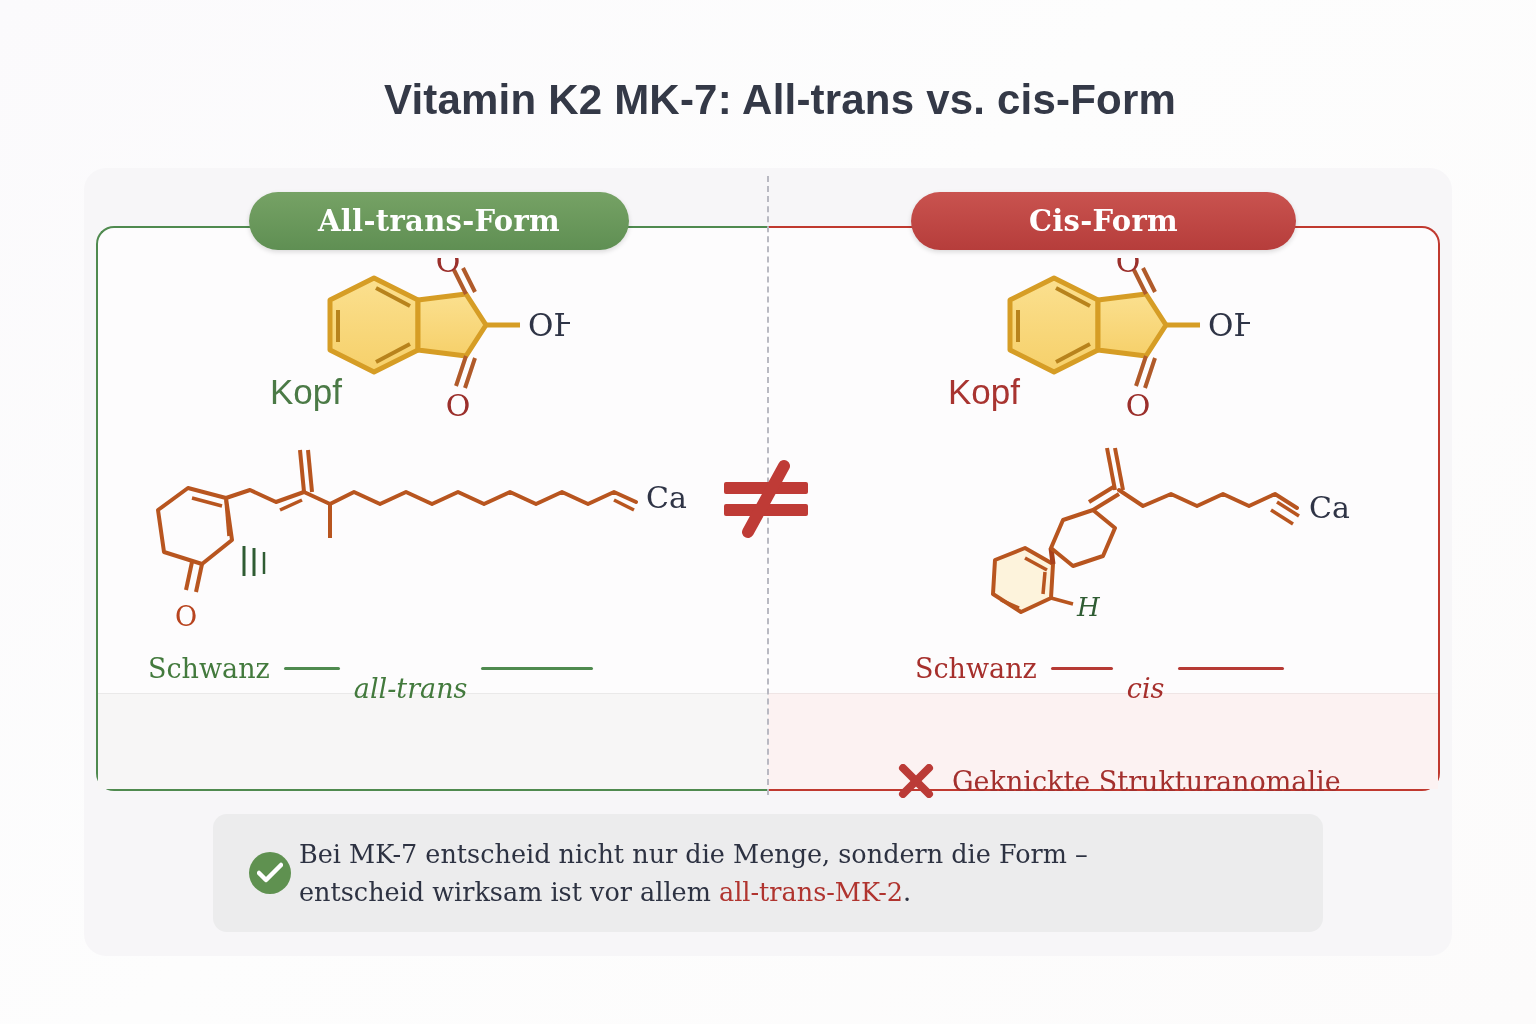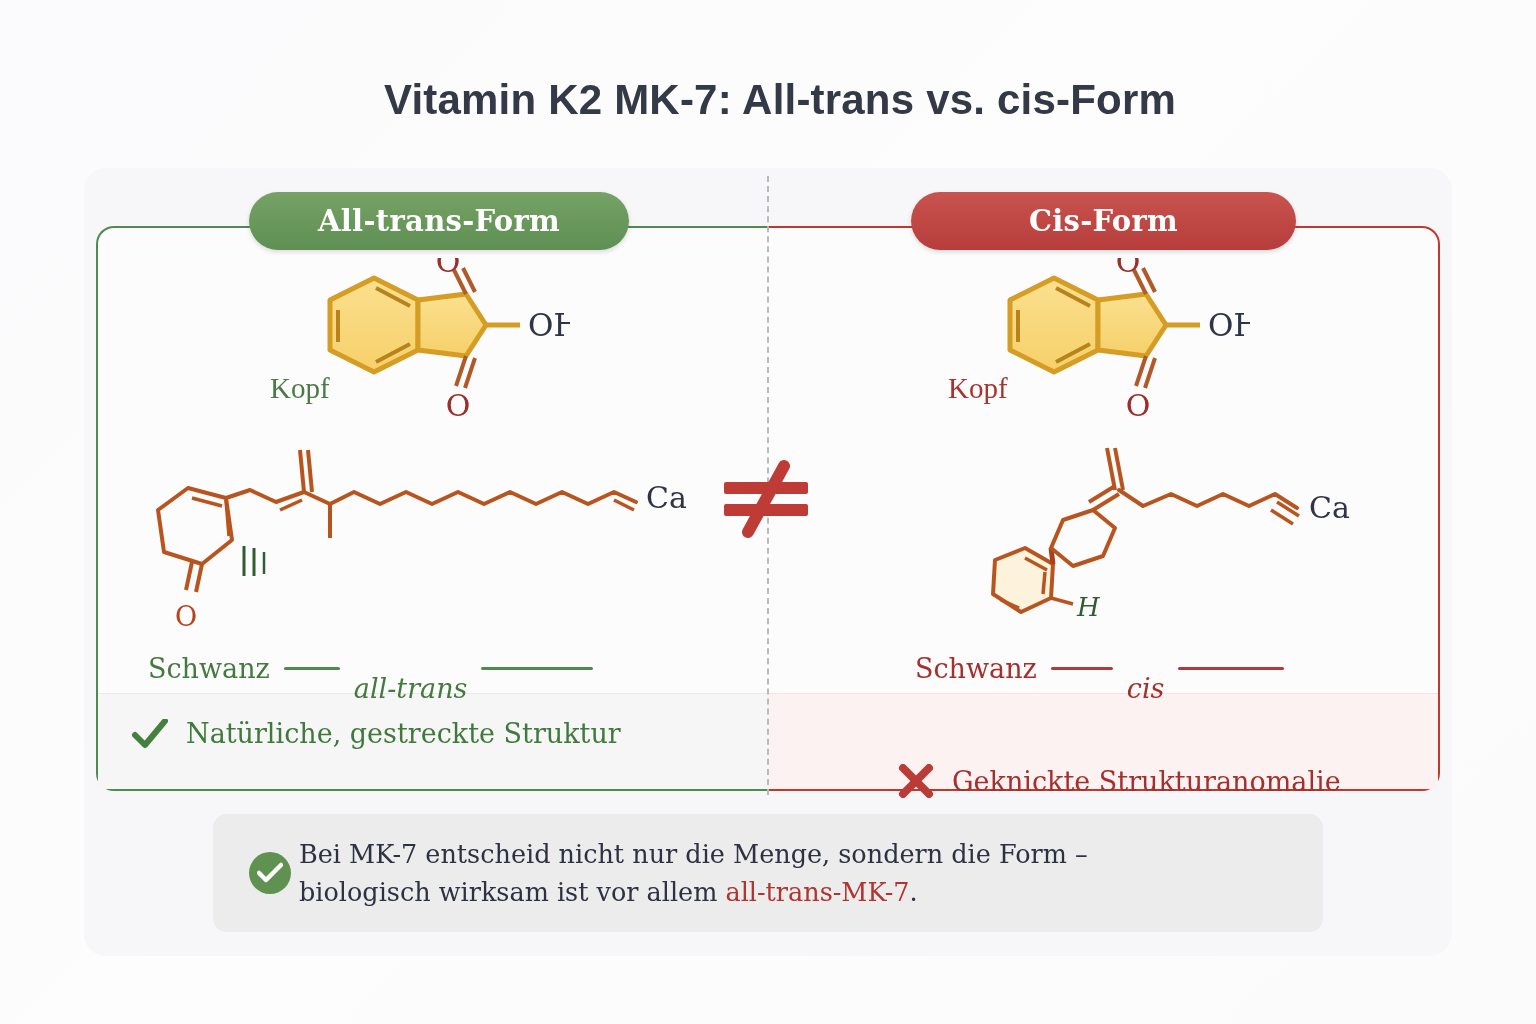--- a/index.html
+++ b/index.html
@@ -96,22 +96,22 @@
     background: linear-gradient(180deg,#76a265 0%,#5f8f53 100%);
   }
   .badge.red {
     left: 911px; width: 385px;
     background: linear-gradient(180deg,#c9534f 0%,#b63d3b 100%);
   }
   
   .mol-wrap { position: absolute; }
   .kopf-label {
     position: absolute;
-    font-size: 29px;
-    font-family: Liberation Serif, serif;
+    font-size: 35px;
+    font-family: Liberation Sans, sans-serif;
   }
   .kopf-label.green { color: #4b7a46; }
   .kopf-label.red { color: #a83430; }
 
   
   .tail-caption {
     position: absolute;
     display: flex;
     align-items: center;
     gap: 14px;
@@ -260,26 +260,20 @@
     <text x="506" y="68" font-family="DejaVu Serif, serif" font-size="30" fill="#2f3446">Ca</text>
   </svg>
 
   <div class="tail-caption green" style="left:148px; top:633px;">
     <span class="word">Schwanz</span>
     <span class="rule" style="width:56px"></span>
     <span class="conf">all-trans</span>
     <span class="rule" style="width:112px"></span>
   </div>
 
-  <div class="status-row green" style="left:132px; top:718px;">
-    <svg width="36" height="30" viewBox="0 0 36 30">
-      <path d="M3 16 L13 26 L33 2" fill="none" stroke="#44803f" stroke-width="6" stroke-linecap="round" stroke-linejoin="round"></path>
-    </svg>
-    <span>Natürliche, gestreckte Struktur</span>
-  </div>
 
   <svg class="neq" viewBox="0 0 110 92">
     <rect x="12" y="30" width="84" height="12" rx="2" fill="#bf3b36"></rect>
     <rect x="12" y="52" width="84" height="12" rx="2" fill="#bf3b36"></rect>
     <line x1="72" y1="14" x2="36" y2="80" stroke="#bf3b36" stroke-width="12" stroke-linecap="round"></line>
   </svg>
 
   <svg class="mol-wrap" style="left:950px; top:258px;" width="300" height="170" viewBox="0 0 300 170">
     <defs>
       <linearGradient id="ringFillR" x1="0" y1="0" x2="0" y2="1">
@@ -346,17 +340,17 @@
   </div>
 
   <div class="conclusion">
     <span class="check-circle">
       <svg width="26" height="22" viewBox="0 0 26 22">
         <path d="M2 11 L9 18 L24 3" fill="none" stroke="#ffffff" stroke-width="4.5" stroke-linecap="round" stroke-linejoin="round"></path>
       </svg>
     </span>
     <span class="conclusion-text">
       <span>Bei MK-7 entscheid nicht nur die Menge, sondern die Form –</span><br>
-      <span>biologisch wirksam ist vor allem </span><span class="hl-red">all-trans-MK-7</span><span>.</span>
+      <span>entscheid wirksam ist vor allem </span><span class="hl-red">all-trans-MK-2</span><span>.</span>
     </span>
   </div>
 
 </div>
 
 </body></html>

